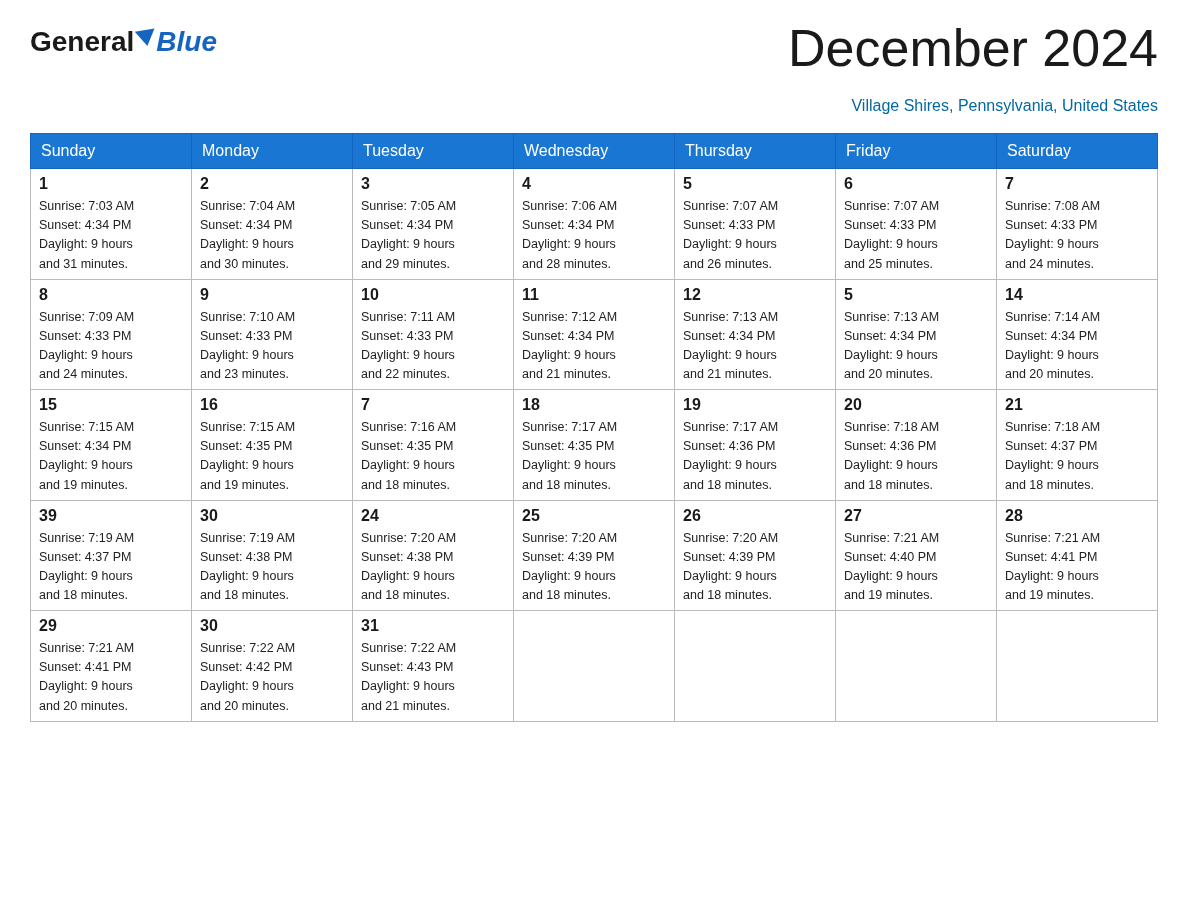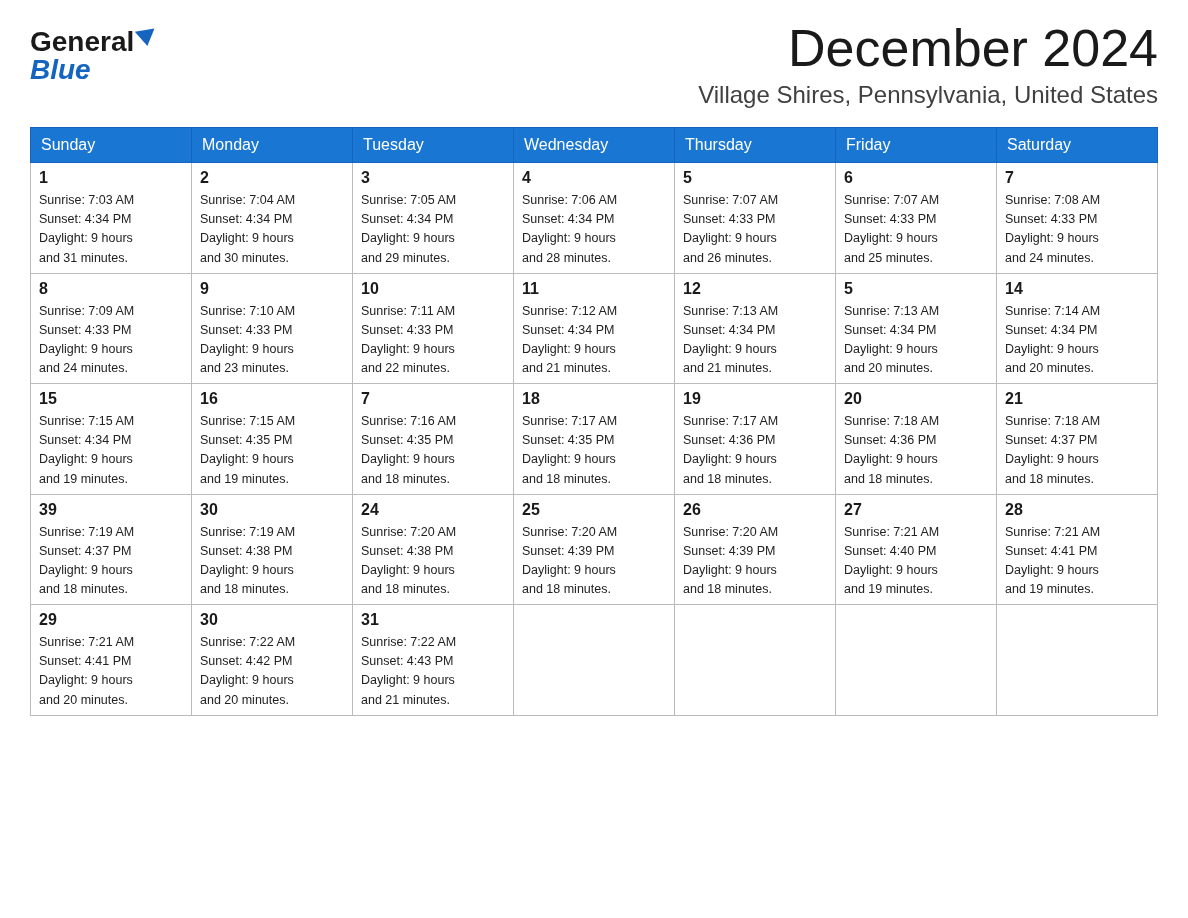--- a/index.html
+++ b/index.html
@@ -11,21 +11,21 @@
       padding: 20px 30px;
     }
     .header-area {
       display: flex;
       justify-content: space-between;
       align-items: flex-start;
       margin-bottom: 18px;
     }
     .logo {
       display: flex;
-      flex-direction: column;
+      flex-direction: row;
       align-items: flex-start;
       padding-top: 8px;
     }
     .logo-text-general {
       font-size: 28px;
       font-weight: bold;
       color: #1a1a1a;
       line-height: 1;
     }
     .logo-text-blue {
@@ -55,23 +55,23 @@
     .title-area {
       text-align: right;
     }
     .month-title {
       font-size: 52px;
       font-weight: 400;
       color: #1a1a1a;
       line-height: 1.1;
     }
     .location-subtitle {
-      font-size: 24px;
-      color: #404040;
-      margin-top: 4px;
+      font-size: 16px;
+      color: #0369a1;
+      margin-top: 20px;
     }
     .calendar-table {
       width: 100%;
       border-collapse: collapse;
       border: 1px solid #aaa;
       margin-top: 15px;
     }
     .calendar-table th {
       background-color: #1976d2;
       color: #fff;

